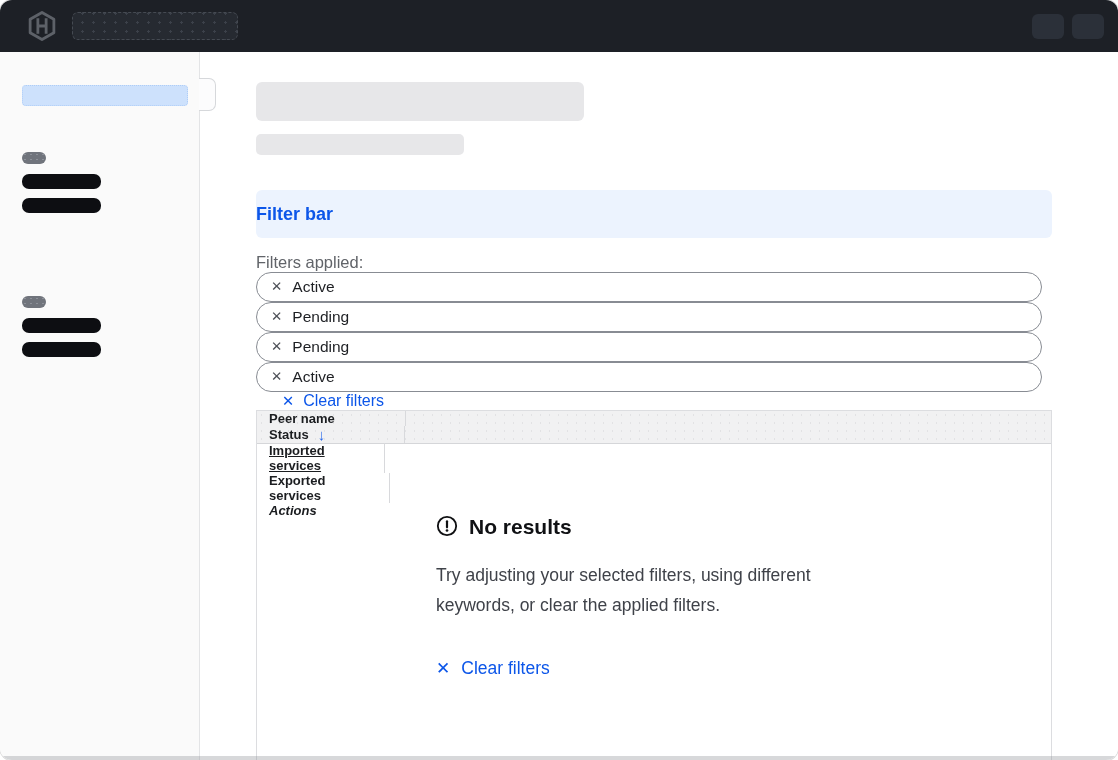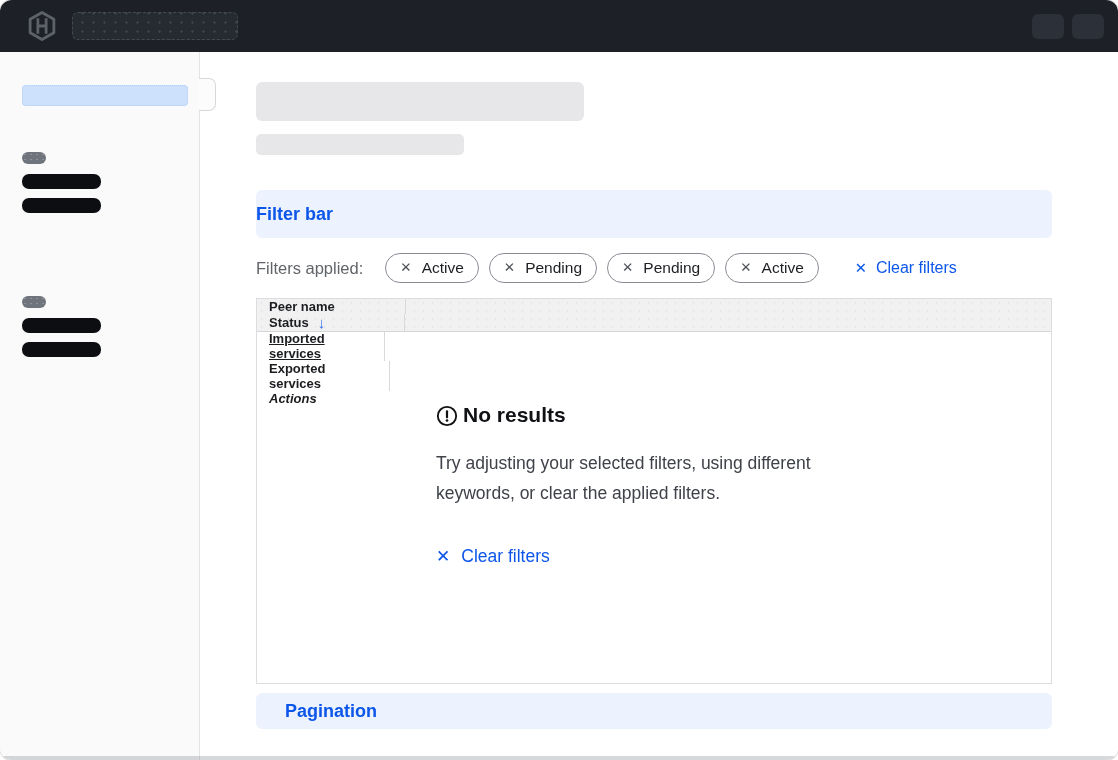--- a/index.html
+++ b/index.html
@@ -74,21 +74,21 @@
 
   .banner {
     width: 796px; background: #ecf3fe; border-radius: 6px;
     display: flex; align-items: center; justify-content: flex-start;
     color: #0c56e9; font-weight: bold; font-size: 18px;
   }
   .banner-filter { height: 48px; margin-bottom: 15px; }
   .banner-pagination { height: 36px; padding-left: 29px; }
 
   
-  .filters-row { display: flex; align-items: center; margin-bottom: 15px; }
+  .filters-row { display: flex; margin-bottom: 0; flex-direction: column; }
   .filters-label { color: #616469; font-size: 16.5px; margin-right: 22px; }
   .pill {
     display: inline-flex; align-items: center; gap: 10px;
     height: 30px; padding: 0 14px; margin-right: 10px;
     border: 1px solid #888c93; border-radius: 15px; background: #fff;
     font-size: 15.5px; color: #1d1f23; cursor: pointer;
     font-family: inherit;
   }
   .pill .x-glyph { color: #4d5057; font-size: 13.5px; line-height: 1; }
   .clear-link {
@@ -112,21 +112,21 @@
     padding: 0 12px; font-size: 13px; font-weight: bold; color: #1b1d20;
     border-right: 1px solid #d8d9dc; cursor: pointer;
   }
   .th:last-child { border-right: none; font-style: italic; }
   .th-0 { width: 149px; } .th-1 { width: 150px; } .th-2 { width: 148px; }
   .th-3 { width: 128px; text-decoration: underline; } .th-4 { width: 133px; } .th-5 { flex: 1; }
   .sort-arrow { color: #2e6ceb; font-size: 15px; font-weight: normal; }
 
   .tbody { height: 351px; background: #fff; display: flex; justify-content: center; align-items: flex-start; }
   .empty { width: 436px; margin-top: 71px; }
-  .empty-title-row { display: flex; align-items: flex-end; gap: 5px; }
+  .empty-title-row { display: flex; align-items: flex-start; gap: 11px; }
   .empty-title { font-size: 21px; font-weight: bold; color: #101114; }
   .alert-icon { width: 22px; height: 22px; flex: none; display: flex; }
   .empty-desc { margin-top: 22px; font-size: 17.5px; line-height: 1.7; color: #3f4249; }
   .empty-clear {
     margin-top: 37px; display: inline-flex; align-items: center; gap: 11px;
     color: #0c56e9; font-size: 17.5px; font-weight: 500; cursor: pointer;
     background: none; border: 0; font-family: inherit; padding: 0;
   }
   .empty-clear .x-glyph { font-size: 17px; line-height: 1; }
 </style>

